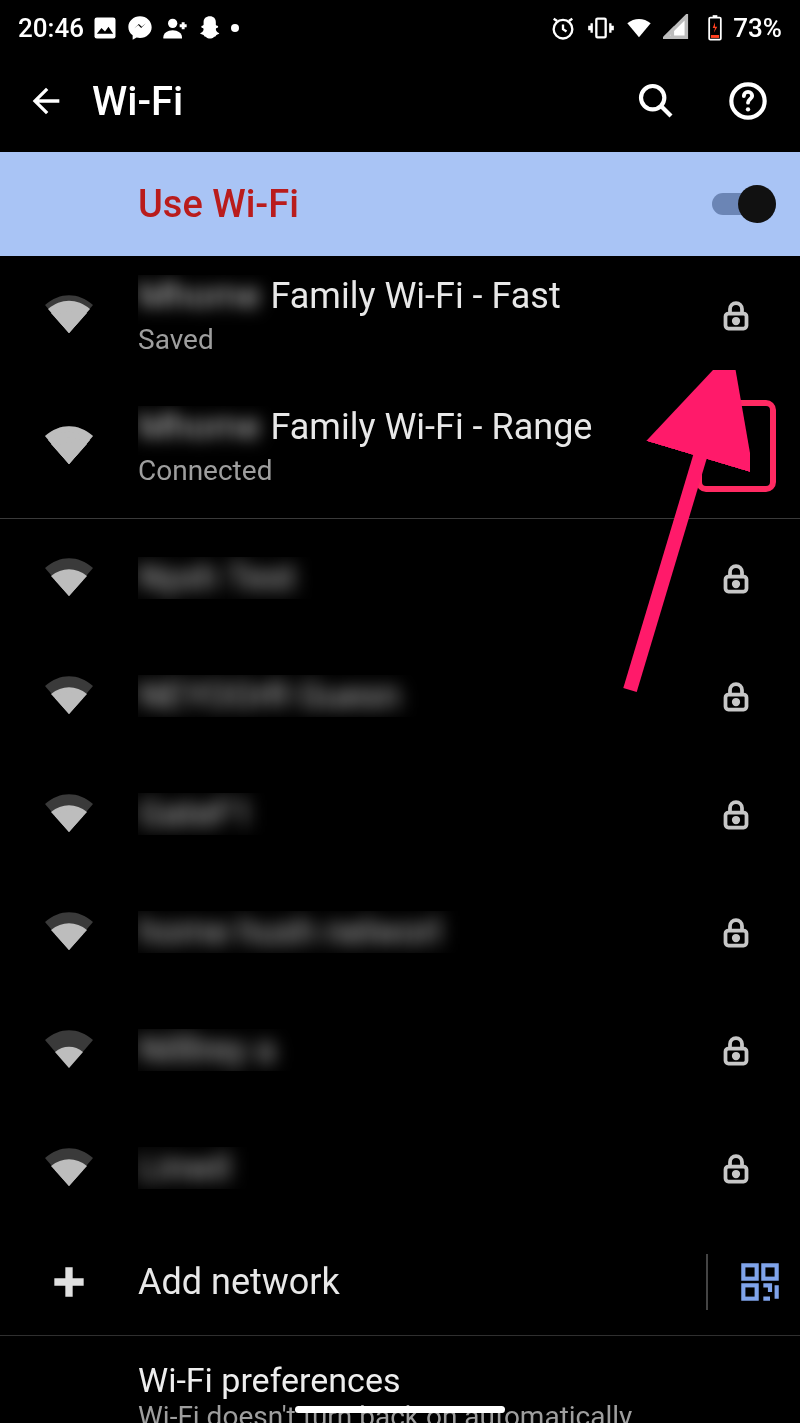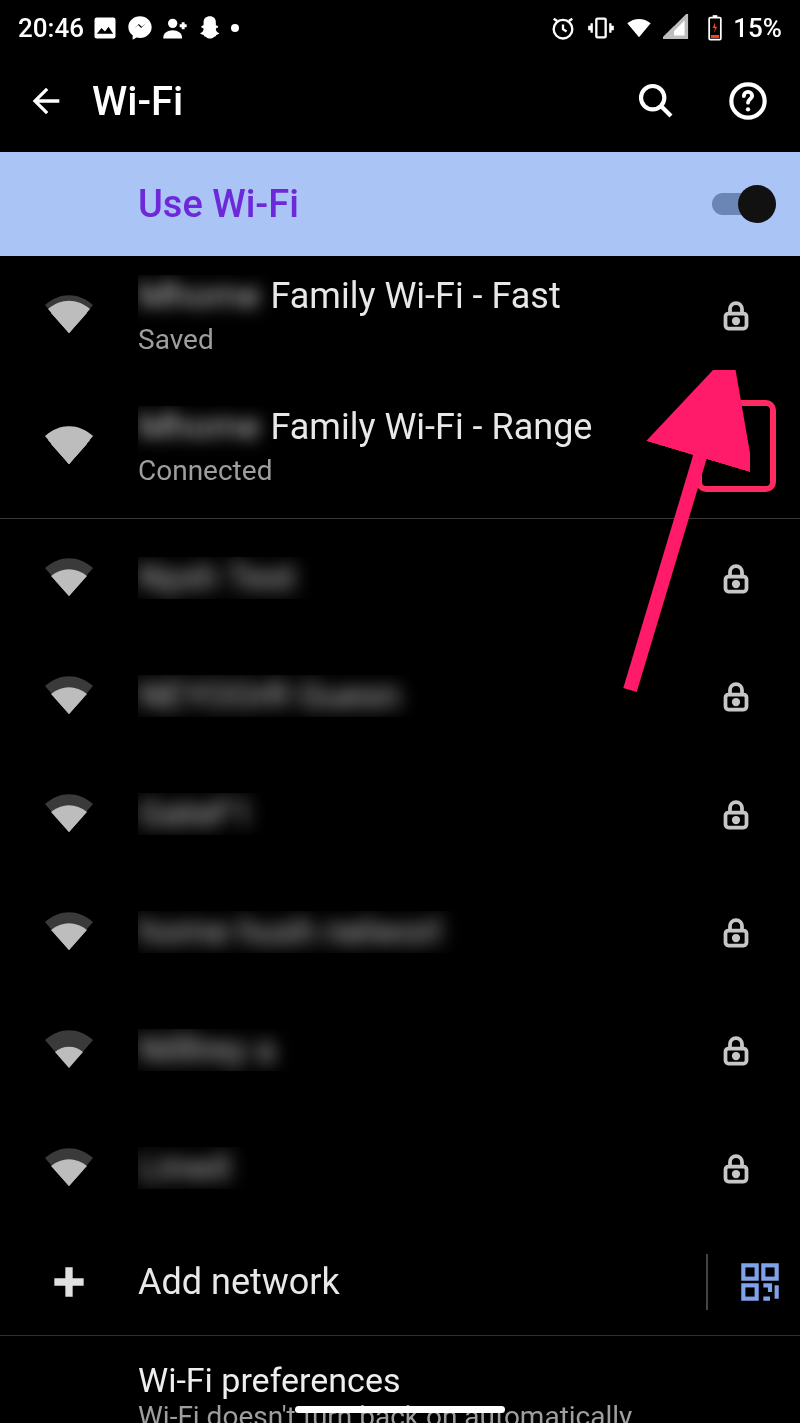--- a/index.html
+++ b/index.html
@@ -7,21 +7,21 @@
   .statusbar { display: flex; justify-content: space-between; align-items: center; height: 56px; padding: 0 18px; font-size: 26px; font-weight: 500; }
   .statusbar .left, .statusbar .right { display: flex; align-items: center; gap: 7px; }
   .statusbar .right { gap: 10px; }
   .statusbar svg { width: 28px; height: 28px; fill: #fff; display:block;}
   .sb-dot { width: 8px; height: 8px; background:#fff; border-radius:50%; }
   .batt-wrap { display:flex; align-items:center; gap:4px;}
   .appbar { display:flex; align-items:center; height:90px; padding:0 24px 0 18px; gap:18px; }
   .appbar .title { font-size:40px; font-weight:500; flex:1; }
   .appbar svg { width:40px; height:40px; fill:#fff; display:block; }
   .appbar .icon-btn { padding:8px; }
-  .toggle-row { display:flex; align-items:center; background:#a9c4f5; color:#6d28d9; height:104px; padding:0 24px 0 138px; margin-top:6px; }
+  .toggle-row { display:flex; align-items:center; background:#a9c4f5; color:#b91c1c; height:104px; padding:0 24px 0 138px; margin-top:6px; }
   .toggle-row .lbl { font-size:38px; font-weight:500; flex:1; }
   .switch { position:relative; width:64px; height:38px; }
   .switch .track { position:absolute; top:8px; left:0; right:0; height:22px; background:#6b85b5; border-radius:11px;}
   .switch .knob { position:absolute; top:0; right:0; width:38px; height:38px; background:#111; border-radius:50%; }
   .list { }
   .net-row { display:flex; align-items:center; min-height:118px; padding:18px 24px 18px 0; position:relative; }
   .net-row.connected { min-height:145px; border-bottom:1px solid #3a3a3a; }
   .sig-wrap { width:138px; display:flex; justify-content:center; align-items:center; flex-shrink:0;}
   .sig-wrap svg { width:54px; height:44px; display:block; }
   .net-text { flex:1; display:flex; flex-direction:column; gap:6px; overflow:hidden; }
@@ -104,21 +104,21 @@
           <path d="M2 20L8 14v6z" fill="#fff"></path>
         </svg>
       </span>
     <span class="batt-wrap">
       <svg viewBox="0 0 12 24" width="16" height="28">
           <rect x="1" y="3" width="10" height="19" rx="1" fill="none" stroke="#fff" stroke-width="1.5"></rect>
           <rect x="4" y="1" width="4" height="2" fill="#fff"></rect>
           <rect x="2.5" y="18" width="7" height="2.5" fill="#ff4020"></rect>
           <path d="M6 7l-2 5h2l-1 4 3-5H6z" fill="#ff4020"></path>
         </svg>
-      <span>15%</span>
+      <span>73%</span>
     </span>
   </div>
 </div>
 
 <div class="appbar">
   <span class="icon-btn">
     <svg viewBox="0 0 24 24">
         <path d="M20 11H7.8l5.6-5.6L12 4l-8 8 8 8 1.4-1.4L7.8 13H20z"></path>
       </svg>
   </span>

